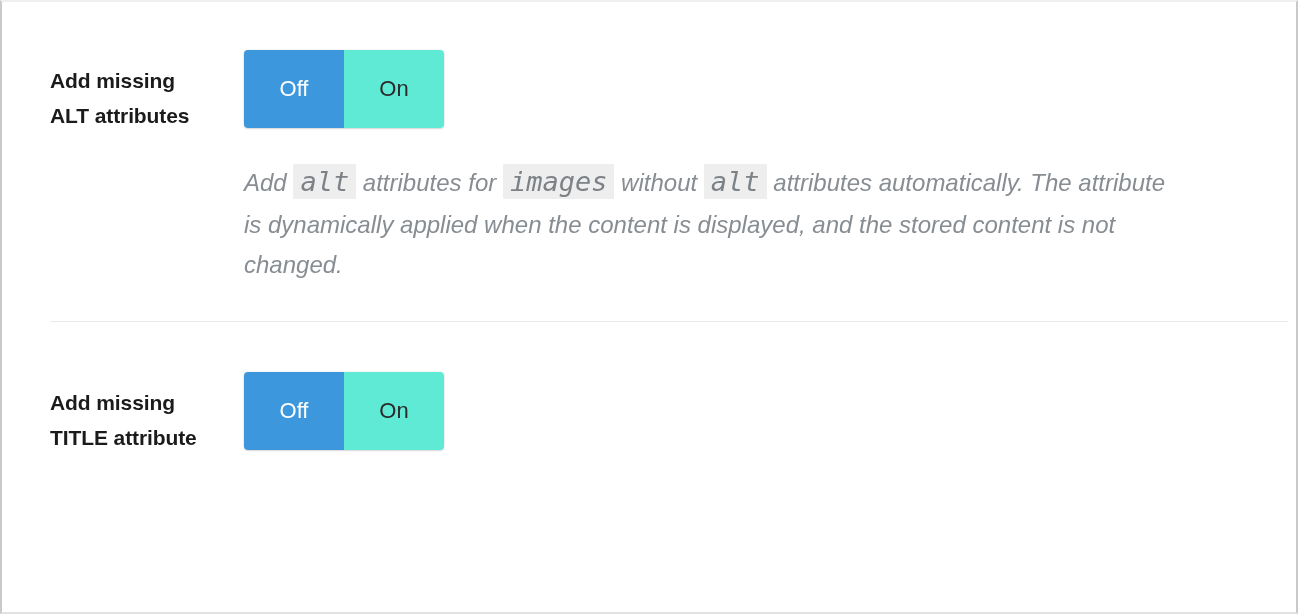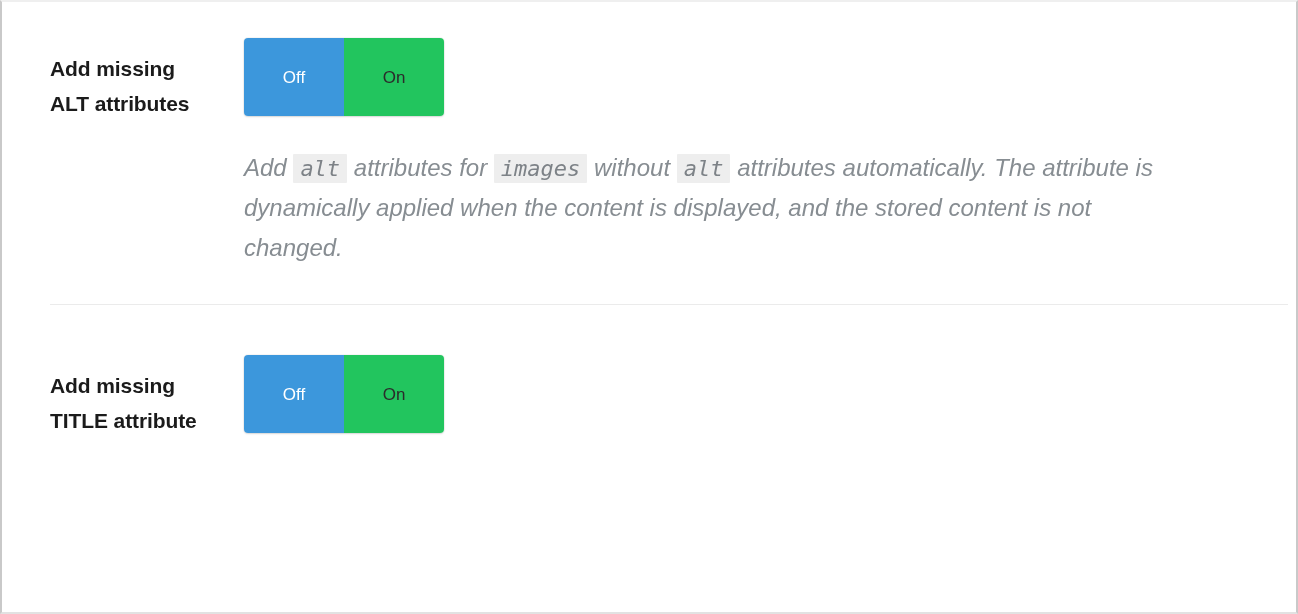--- a/index.html
+++ b/index.html
@@ -35,21 +35,21 @@
   }
 
   .setting-row {
     position: relative;
     display: flex;
     align-items: flex-start;
     box-sizing: border-box;
   }
 
   .setting-row.first {
-    padding-top: 36px;
+    padding-top: 48px;
     padding-bottom: 37px;
   }
   .setting-row.second {
     padding-top: 50px;
     padding-bottom: 30px;
   }
 
   .row-divider {
     height: 0;
     border-top: 1px solid #ebebeb;
@@ -87,53 +87,53 @@
     height: 78px;
     vertical-align: top;
   }
 
   .toggle-seg {
     width: 100px;
     height: 78px;
     display: flex;
     align-items: center;
     justify-content: center;
-    font-size: 17px;
+    font-size: 22px;
     line-height: 1;
     cursor: pointer;
     user-select: none;
     box-sizing: border-box;
   }
 
   .toggle-seg.is-active {
     background: #3c97dc;
     color: #ffffff;
   }
 
   .toggle-seg.is-inactive {
-    background: #22c55e;
+    background: #5eead4;
     color: #2b2b2b;
   }
 
   
   .setting-desc {
     margin: 0;
     padding-top: 32px;
     padding-right: 40px;
     font-size: 24px;
     font-style: italic;
     line-height: 1.66;
     color: #878d92;
     max-width: 945px;
   }
 
   .setting-desc code {
     font-family: "DejaVu Sans Mono", "Liberation Mono", monospace;
     font-style: italic;
-    font-size: 22px;
+    font-size: 27px;
     background: #eeeeee;
     color: #7d8287;
     padding: 2px 7px;
     border-radius: 1px;
     white-space: nowrap;
   }
 </style>
 </head>
 <body>
 

